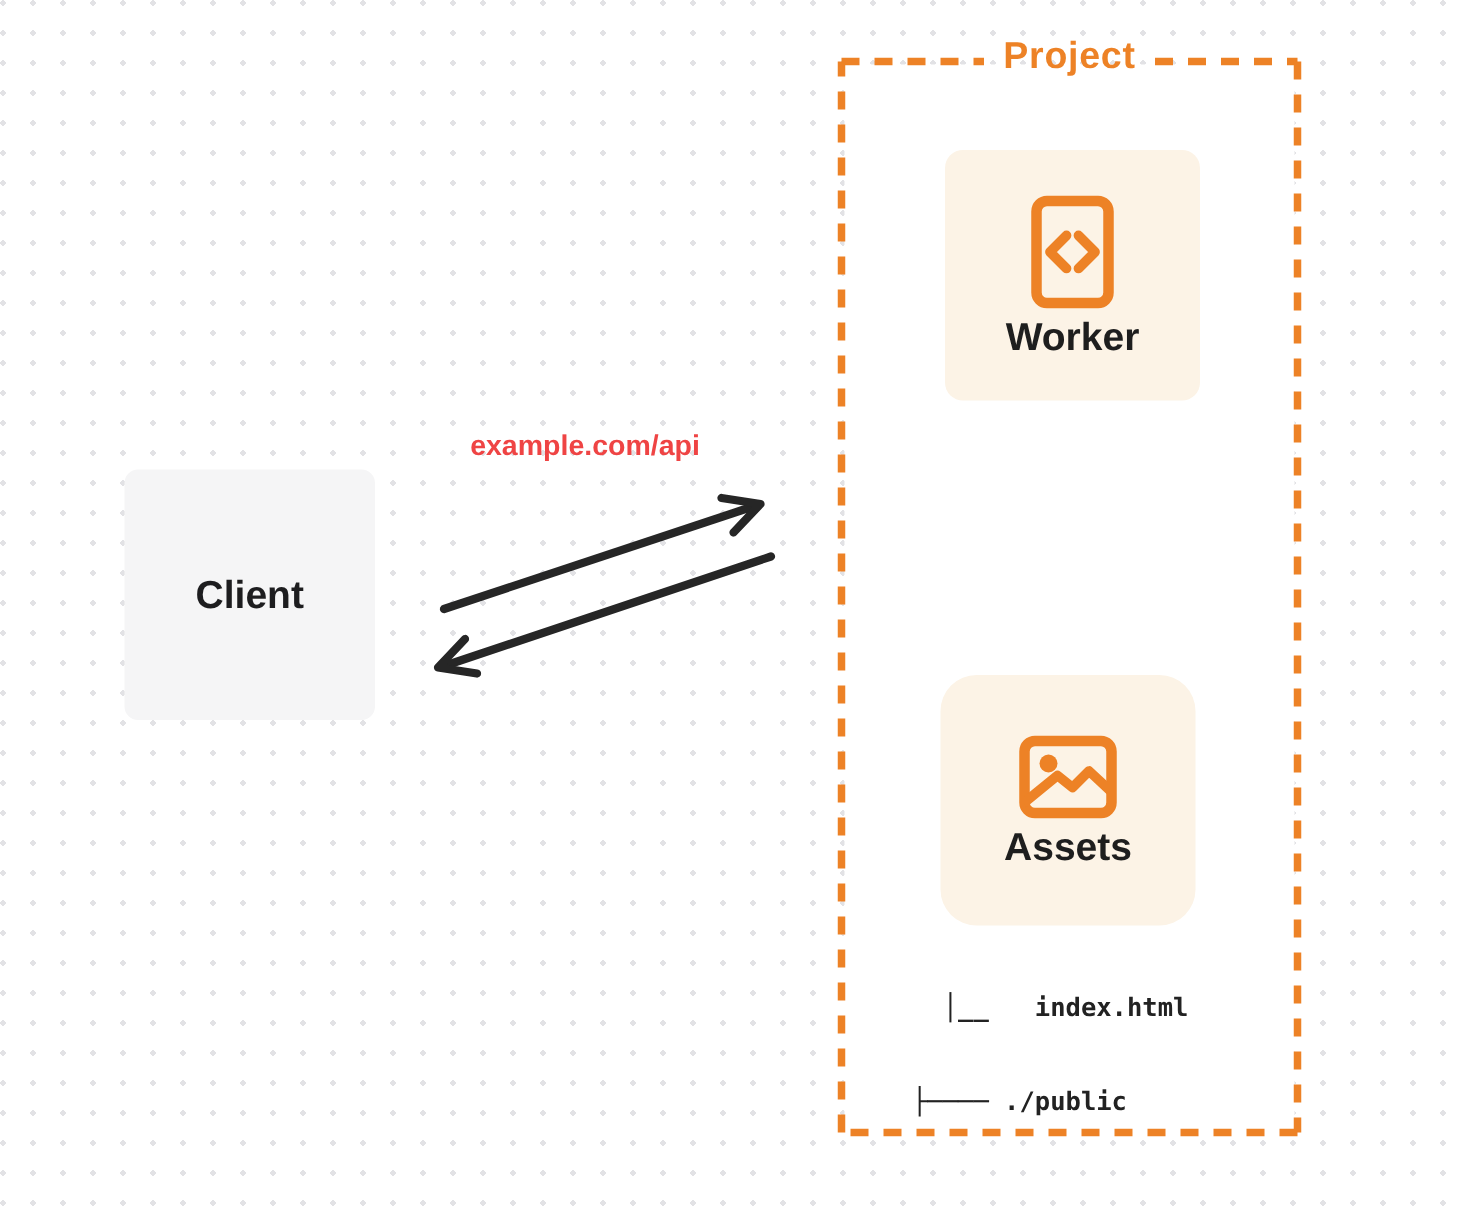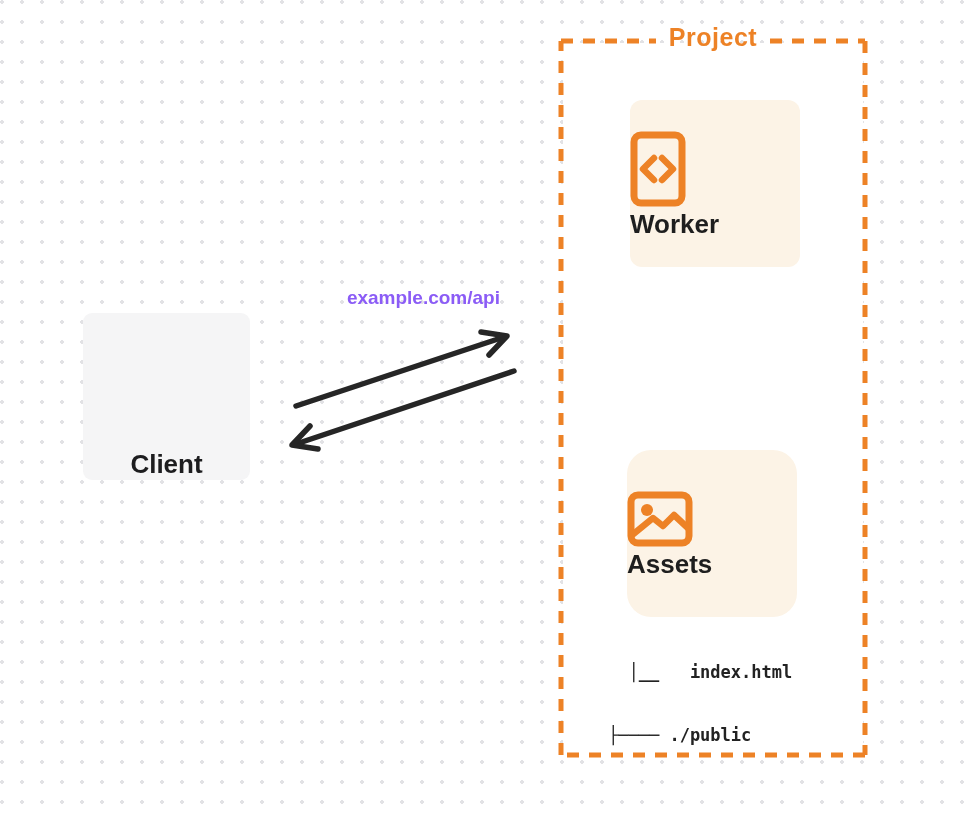--- a/index.html
+++ b/index.html
@@ -51,46 +51,47 @@
   }
   .client-box {
     position: absolute;
     left: 83px;
     top: 313px;
     width: 167px;
     height: 167px;
     background: #F5F5F6;
     border-radius: 9px;
     display: flex;
-    align-items: flex-end;
+    align-items: center;
     justify-content: center;
   }
   .client-box .node-label {
     font-size: 26px;
     font-weight: bold;
     color: #1D1D1F;
   }
   .request-label {
     position: absolute;
     left: 280px;
     top: 287px;
     width: 220px;
-    text-align: right;
+    text-align: center;
     font-size: 19px;
     font-weight: bold;
-    color: #8b5cf6;
+    color: #ef4444;
   }
   .card {
     position: absolute;
     width: 170px;
     height: 167px;
     background: #FCF3E6;
     border-radius: 12px;
     display: flex;
     flex-direction: column;
+    align-items: center;
     justify-content: center;
   }
   .card.worker { left: 630px; top: 100px; }
   .card.assets { left: 627px; top: 450px; border-radius: 24px; }
   .card .node-label {
     font-size: 26px;
     font-weight: bold;
     color: #1E1E1E;
     line-height: 1;
   }

